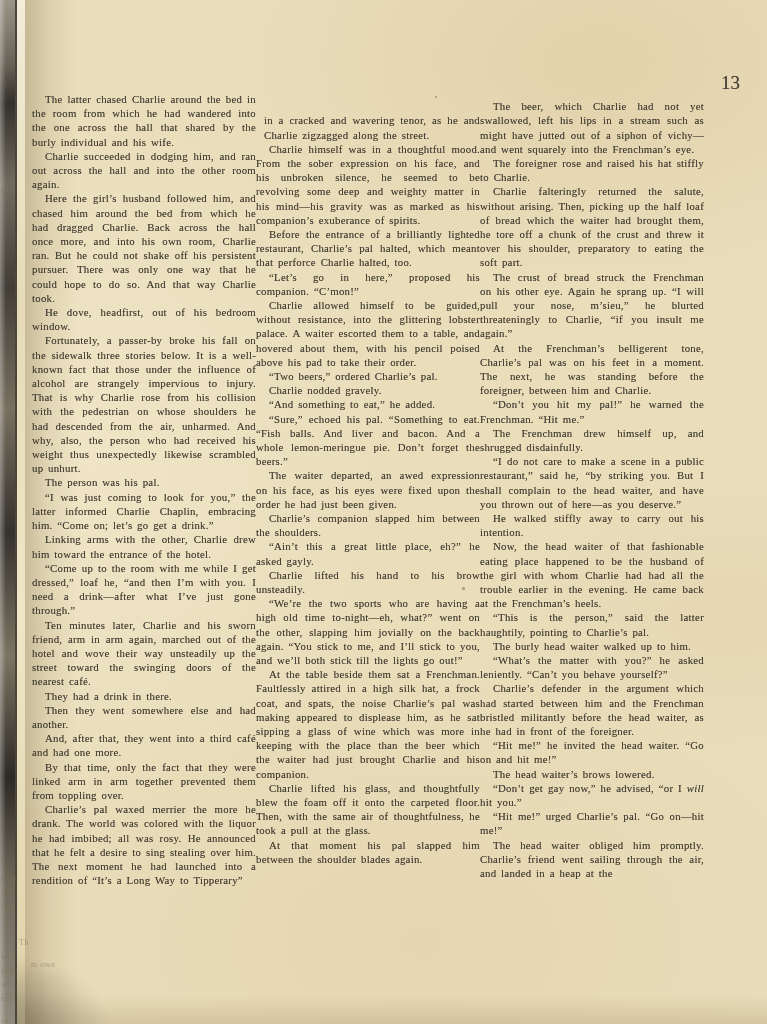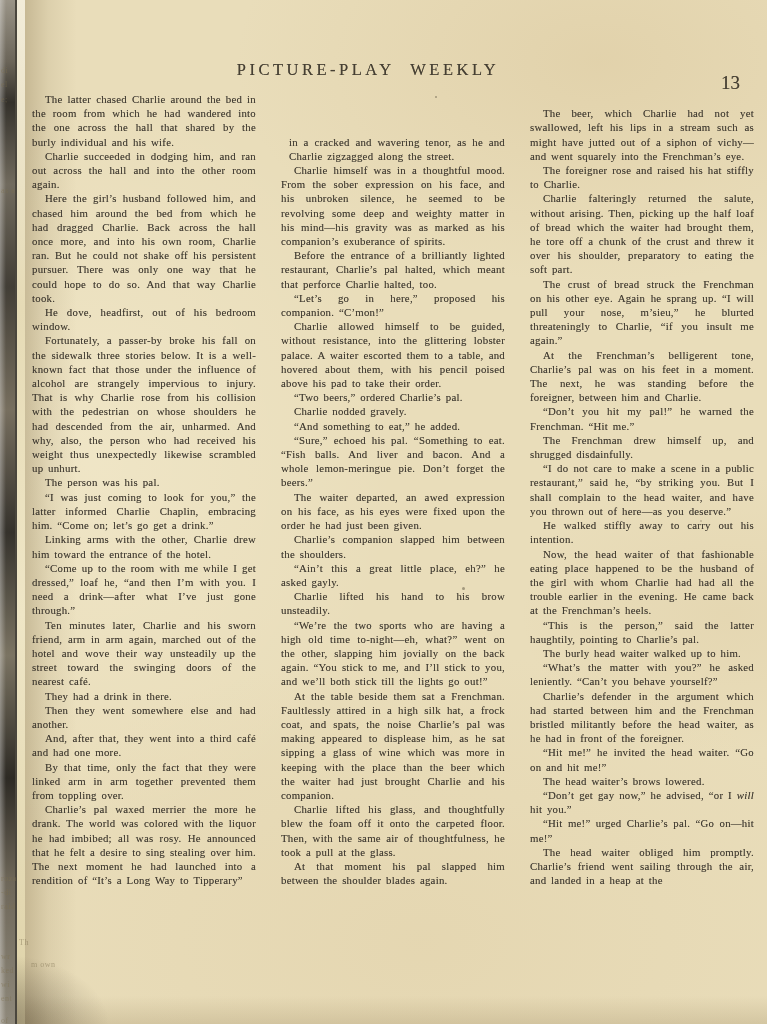--- a/index.html
+++ b/index.html
@@ -49,21 +49,21 @@
   .header h1{
     margin:0;position:absolute;left:0;right:48px;top:60px;
     text-align:center;font-size:16.5px;font-weight:normal;
     letter-spacing:3.5px;word-spacing:9px;color:#453f33;
     text-shadow:0 0 0.5px rgba(70,60,45,0.6);
   }
   .page-num{
     position:absolute;right:12px;top:72px;font-size:19px;color:#453f33;
     text-shadow:0 0 0.5px rgba(70,60,45,0.6);
   }
-  .columns{display:flex;gap:25px;align-items:flex-end;}
+  .columns{display:flex;align-items:center;}
   .col{
     width:224px;flex:0 0 224px;
     font-size:10.8px;line-height:14.2px;color:#3f3a31;
     text-align:justify;letter-spacing:0.25px;word-spacing:1.8px;
     text-shadow:0 0 0.4px rgba(60,52,40,0.45);
   }
   .col p{margin:0;text-indent:13px;}
   .col.continues p:first-child{text-indent:0;margin-left:8px;}
   
   .margin-layer{position:absolute;left:0;top:0;bottom:0;width:30px;z-index:6;pointer-events:none;}
@@ -95,21 +95,20 @@
       <span style="top: 952px;">wr</span>
       <span style="top: 966px;">ked</span>
       <span style="top: 980px;">wi</span>
       <span style="top: 994px;">ent</span>
       <span style="top: 960px; padding-left: 30px;">m own</span>
       <span style="top: 1016px;">of</span>
     </div>
 
   <div class="content">
     <div class="header">
-      <h1>PICTURE-PLAY WEEKLY</h1>
       <div class="page-num">13</div>
     </div>
     <div class="columns">
       <div class="col">
           <p>The latter chased Charlie around the bed in the room from which he had wandered into the one across the hall that shared by the burly individual and his wife.</p>
           <p>Charlie succeeded in dodging him, and ran out across the hall and into the other room again.</p>
           <p>Here the girl’s husband followed him, and chased him around the bed from which he had dragged Charlie. Back across the hall once more, and into his own room, Charlie ran. But he could not shake off his persistent pursuer. There was only one way that he could hope to do so. And that way Charlie took.</p>
           <p>He dove, headfirst, out of his bedroom window.</p>
           <p>Fortunately, a passer-by broke his fall on the sidewalk three stories below. It is a well-known fact that those under the influence of alcohol are strangely impervious to injury. That is why Charlie rose from his collision with the pedestrian on whose shoulders he had descended from the air, unharmed. And why, also, the person who had received his weight thus unexpectedly likewise scrambled up unhurt.</p>
           <p>The person was his pal.</p>

